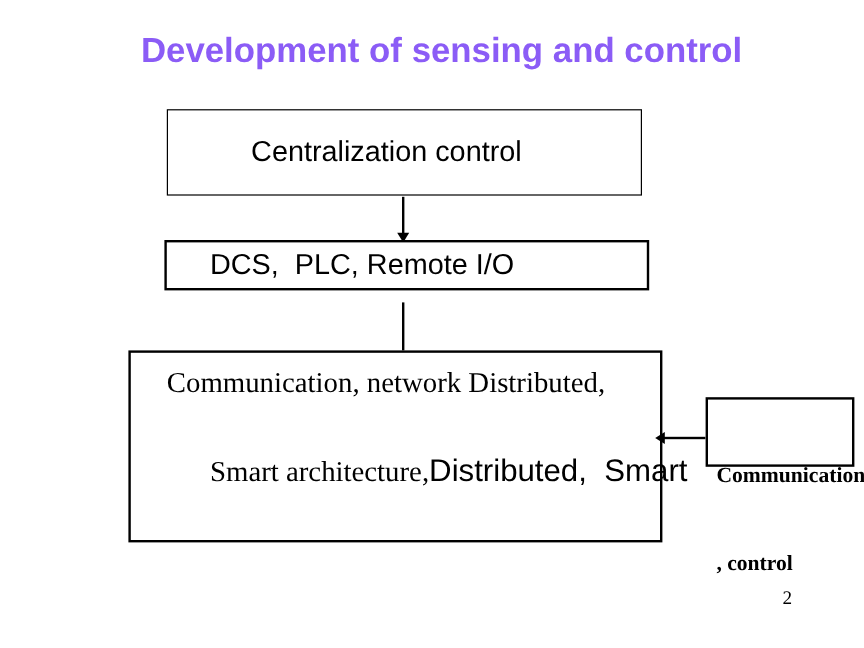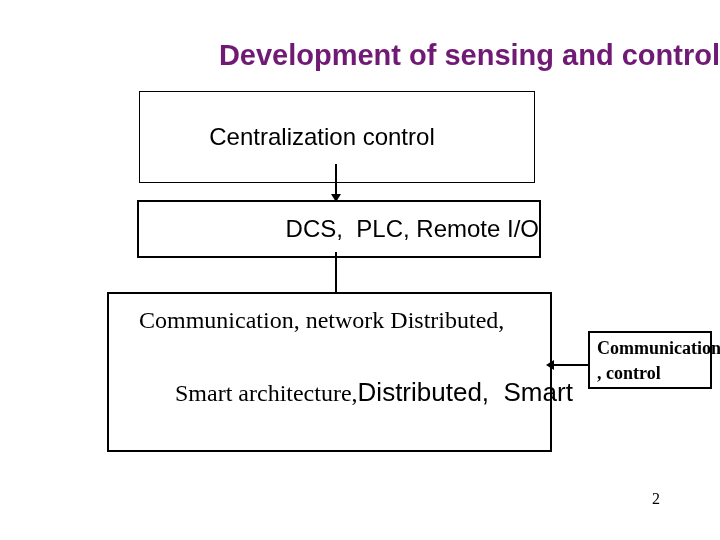--- a/index.html
+++ b/index.html
@@ -9,48 +9,47 @@
     font-family: "Liberation Sans", sans-serif;
     color: #000000;
     position: relative;
   }
   .slide { position: absolute; inset: 0; background: #ffffff; }
 
   .title {
     position: absolute;
     left: 0; top: 27px; width: 720px;
     padding-left: 16px;
-    text-align: right;
+    text-align: center;
     font-family: "Liberation Sans", sans-serif;
     font-weight: bold;
     font-size: 29px;
     letter-spacing: 0px;
-    color: #701a75;
+    color: #8b5cf6;
     white-space: pre;
-    margin-top: 12px;
   }
 
   .fbox {
     position: absolute;
     background: #ffffff;
     border: 2px solid #000000;
   }
 
   .box1 {
-    left: 139px; top: 91px; width: 396px; height: 92px;
+    left: 139px; top: 91px; width: 396px; height: 72px;
     border-width: 1px;
     display: flex; align-items: center; justify-content: center;
     padding-right: 30px;
     font-size: 24px;
     white-space: pre;
   }
 
   .box2 {
-    left: 137px; top: 200px; width: 404px; height: 58px;
-    display: flex; align-items: center; justify-content: flex-end;
+    left: 137px; top: 200px; width: 404px; height: 42px;
+    display: flex; align-items: center; justify-content: flex-start;
     padding-left: 36px;
     font-size: 24px;
     white-space: pre;
   }
 
   .box3 {
     left: 107px; top: 292px; width: 445px; height: 160px;
     padding: 11px 8px 12px 30px;
     font-family: "Liberation Serif", serif;
     font-size: 24px;
@@ -61,21 +60,21 @@
   .serif-run { font-family: "Liberation Serif", serif; font-size: 24px; }
   .sans-run  { font-family: "Liberation Sans", sans-serif; font-size: 26px; }
 
   .boxside {
     left: 588px; top: 331px; width: 124px; height: 58px;
     padding: 3px 0 0 7px;
     font-family: "Liberation Serif", serif;
     font-weight: bold;
     font-size: 18px;
   }
-  .boxside .sl { line-height: 25px; white-space: pre; }
+  .boxside .sl { line-height: 25px; white-space: pre; margin-top: 48px; }
 
   .arrow { position: absolute; }
   .shaft-v { position: absolute; width: 2px; background: #000000; }
   .shaft-h { position: absolute; height: 2px; background: #000000; }
   .head-down {
     position: absolute; width: 0; height: 0;
     border-left: 5px solid transparent;
     border-right: 5px solid transparent;
     border-top: 8px solid #000000;
   }

